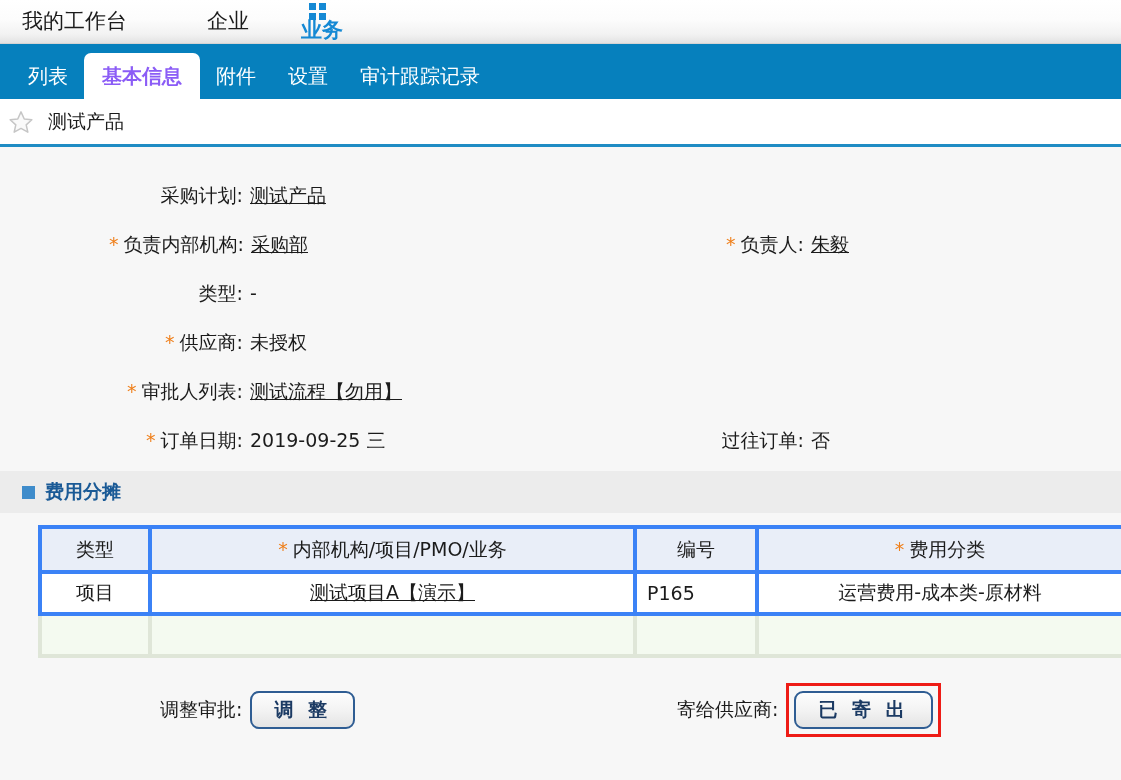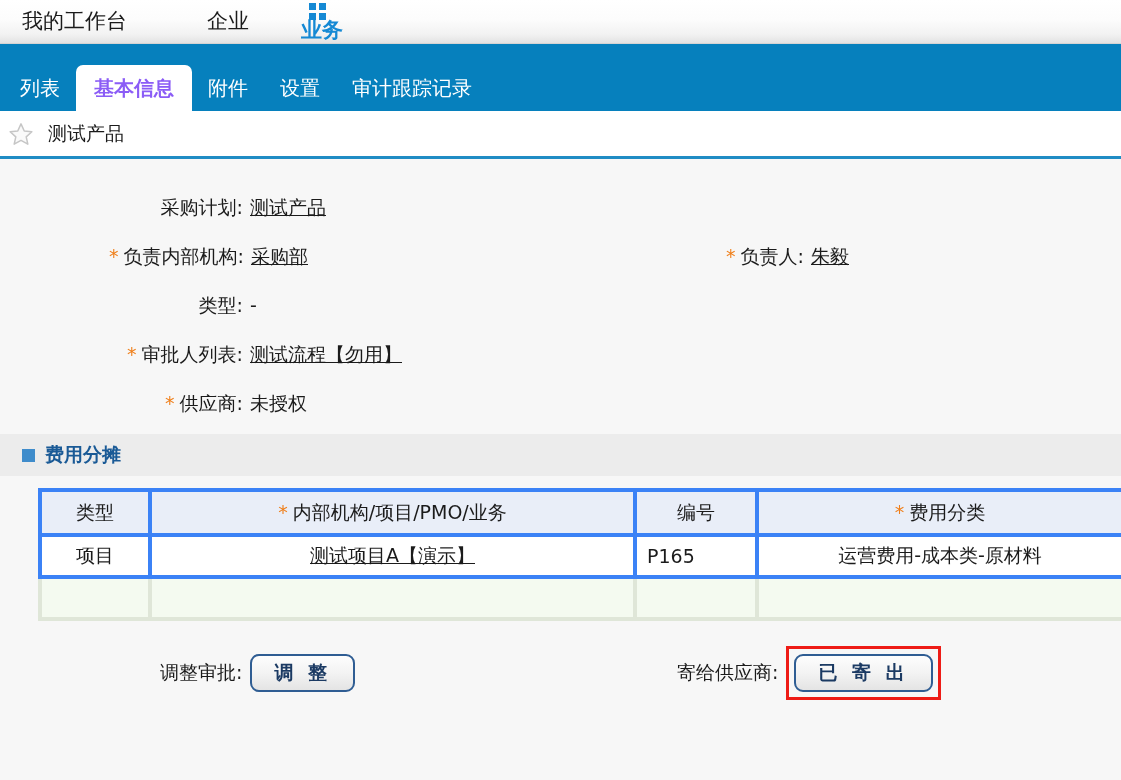--- a/index.html
+++ b/index.html
@@ -47,25 +47,25 @@
     gap: 3px;
     margin-right: 10px;
   }
   .grid-icon i {
     display: block;
     background: #1589d4;
   }
 
   
   .tabbar {
-    height: 67px;
+    height: 55px;
     background: #0680bd;
     display: flex;
     align-items: flex-end;
-    padding-left: 4px;
+    padding-left: 12px;
     box-sizing: border-box;
   }
   .tab {
     font-size: 20px;
     color: #ffffff;
     padding: 0 16px;
     height: 46px;
     line-height: 46px;
     white-space: nowrap;
     box-sizing: border-box;
@@ -305,34 +305,44 @@
   <div class="form-row">
     <div class="form-col left">
       <span class="f-label">类型:</span>
       <span class="f-value">-</span>
     </div>
     <div class="form-col right"></div>
   </div>
 
   <div class="form-row">
     <div class="form-col left">
+      <span class="f-label"><span class="req">*</span><span>供应商:</span></span>
+      <span class="f-value">未授权</span>
+    </div>
+    <div class="form-col right"></div>
+  </div>
+
+  <div class="form-row">
+    <div class="form-col left">
       <span class="f-label"><span class="req">*</span><span>审批人列表:</span></span>
       <span class="f-value link">测试流程【勿用】</span>
     </div>
     <div class="form-col right"></div>
   </div>
 
   <div class="form-row">
     <div class="form-col left">
-      <span class="f-label"><span class="req">*</span><span>供应商:</span></span>
-      <span class="f-value">未授权</span>
-    </div>
-    <div class="form-col right"></div>
-  </div>
-
+      <span class="f-label"><span class="req">*</span><span>订单日期:</span></span>
+      <span class="f-value">2019-09-25 三</span>
+    </div>
+    <div class="form-col right">
+      <span class="f-label">过往订单:</span>
+      <span class="f-value">否</span>
+    </div>
+  </div>
 
 
 </div>
 
 <div class="section-head">
   <span class="sq-icon"></span>
   <span class="section-title">费用分摊</span>
 </div>
 
 <div class="table-wrap">

